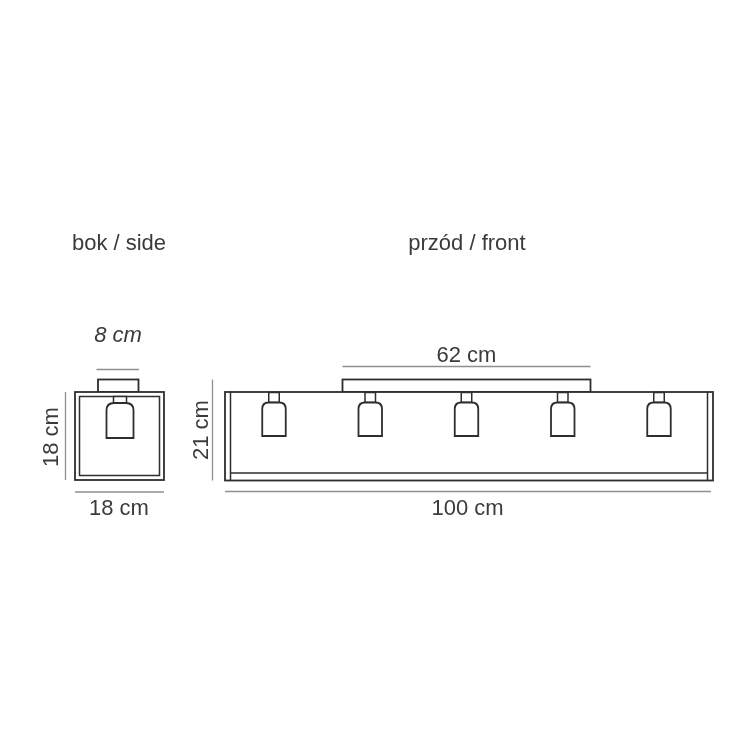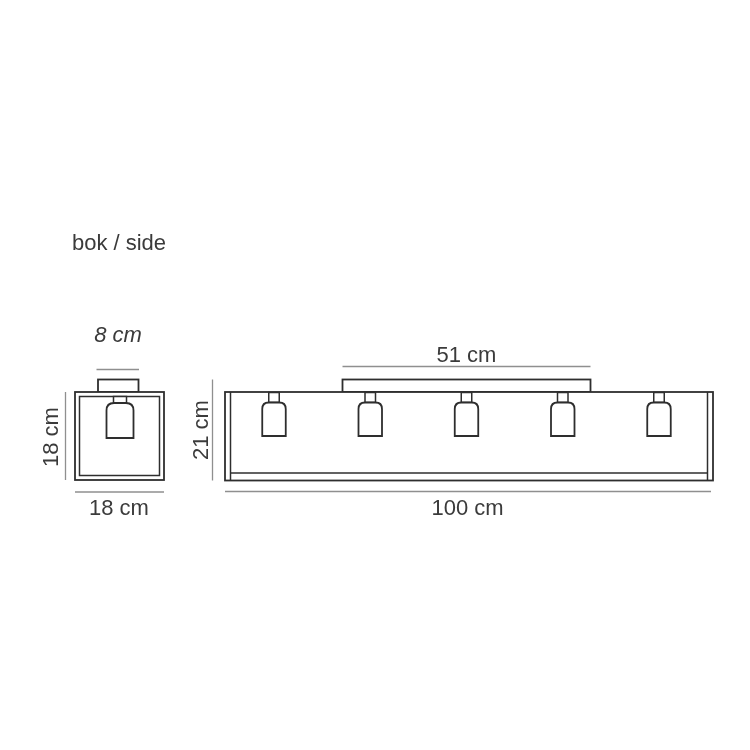--- a/index.html
+++ b/index.html
@@ -40,20 +40,21 @@
   .dim-label.rot {
     transform: translate(-50%, -50%) rotate(-90deg);
   }
 </style>
 </head>
 <body>
 
 <div class="canvas">
 
   <div class="view-label" style="left:119px; top:231px;">bok / side</div>
+  <div class="view-label" style="left:467px; top:231px;">przód / front</div>
 
   <svg class="drawing-svg" width="750" height="750" viewBox="0 0 750 750">
 
     <g fill="none" stroke-width="1.3" stroke="#8f8f8f">
       <line x1="96.5" y1="369.5" x2="139" y2="369.5"></line>
       <line x1="65.5" y1="392" x2="65.5" y2="480"></line>
       <line x1="75" y1="492" x2="164" y2="492"></line>
       <line x1="342.5" y1="366.5" x2="590.5" y2="366.5"></line>
       <line x1="212.5" y1="379.5" x2="212.5" y2="480.5"></line>
       <line x1="225" y1="491.5" x2="711" y2="491.5"></line>
@@ -85,17 +86,17 @@
       <path d="M454.75,436 V409 Q454.75,402.5 461.25,402.5 H471.75 Q478.25,402.5 478.25,409 V436 Z" fill="#ffffff"></path>
       <path d="M551,436 V409 Q551,402.5 557.5,402.5 H568 Q574.5,402.5 574.5,409 V436 Z" fill="#ffffff"></path>
       <path d="M647.25,436 V409 Q647.25,402.5 653.75,402.5 H664.25 Q670.75,402.5 670.75,409 V436 Z" fill="#ffffff"></path>
     </g>
   </svg>
 
   <div class="dim-label" style="left:118px; top:323px;font-style:italic;">8 cm</div>
   <div class="dim-label rot" style="left:51px; top:437px;">18 cm</div>
   <div class="dim-label" style="left:119px; top:496px;">18 cm</div>
 
-  <div class="dim-label" style="left:466.5px; top:343px;">51 cm</div>
+  <div class="dim-label" style="left:466.5px; top:343px;">62 cm</div>
   <div class="dim-label rot" style="left:201px; top:430px;">21 cm</div>
   <div class="dim-label" style="left:467.5px; top:496px;text-align:center;">100 cm</div>
 
 </div>
 
 </body></html>

